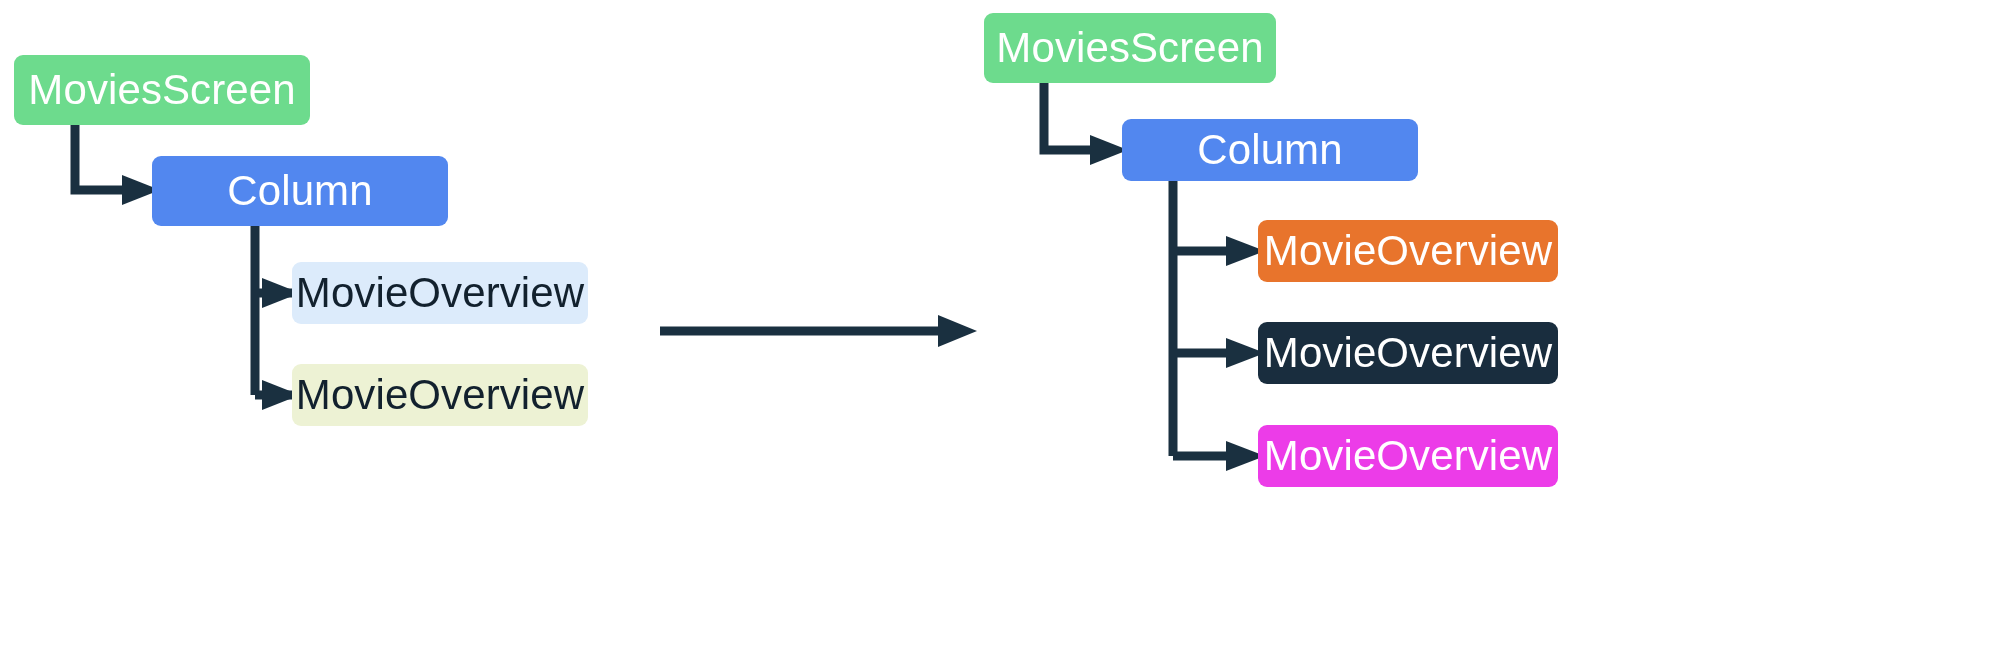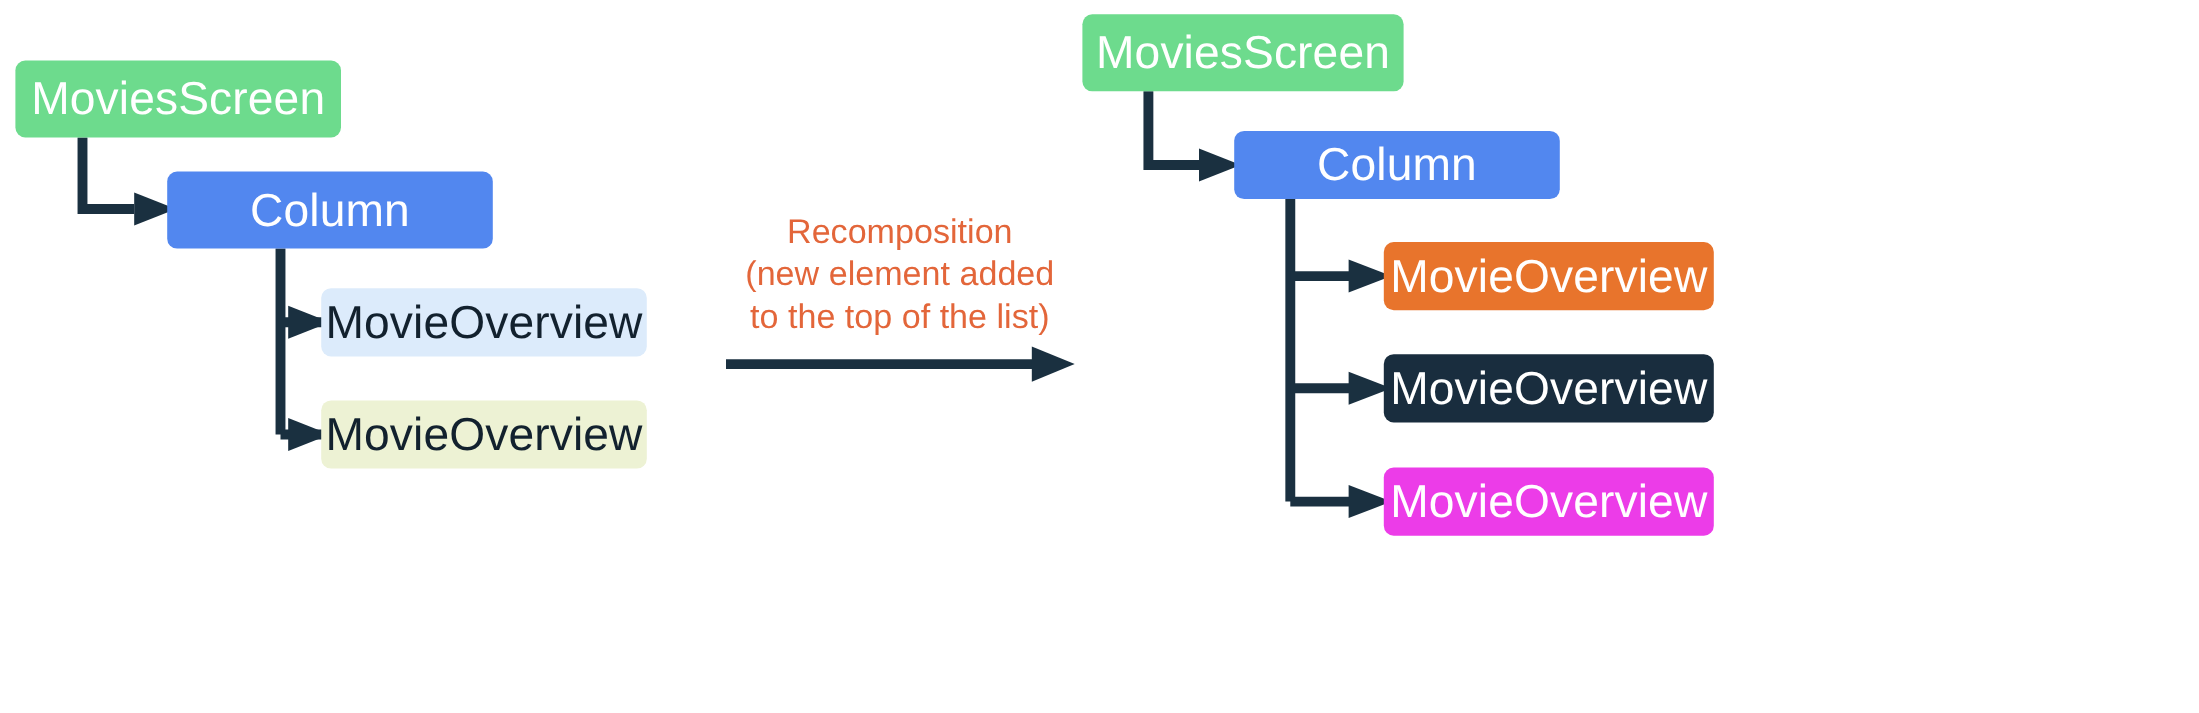--- a/index.html
+++ b/index.html
@@ -104,23 +104,20 @@
   </div>
 
   <div class="node" style="left:292px; top:262px; width:296px; height:62px; background:#dcebfb; color:#12212e;">
     <span>MovieOverview</span>
   </div>
 
   <div class="node" style="left:292px; top:364px; width:296px; height:62px; background:#edf2d4; color:#12212e;">
     <span>MovieOverview</span>
   </div>
 
-  <div class="caption" style="left:660px; top:192px; width:316px; color:#e3663a;">Recomposition
-(new element added
-to the top of the list)</div>
 
   <div class="node" style="left:984px; top:13px; width:292px; height:70px; background:#6ddb8d; color:#ffffff;">
     <span>MoviesScreen</span>
   </div>
 
   <div class="node" style="left:1122px; top:119px; width:296px; height:62px; background:#5287ef; color:#ffffff;">
     <span>Column</span>
   </div>
 
   <div class="node" style="left:1258px; top:220px; width:300px; height:62px; background:#e8742c; color:#ffffff;">

